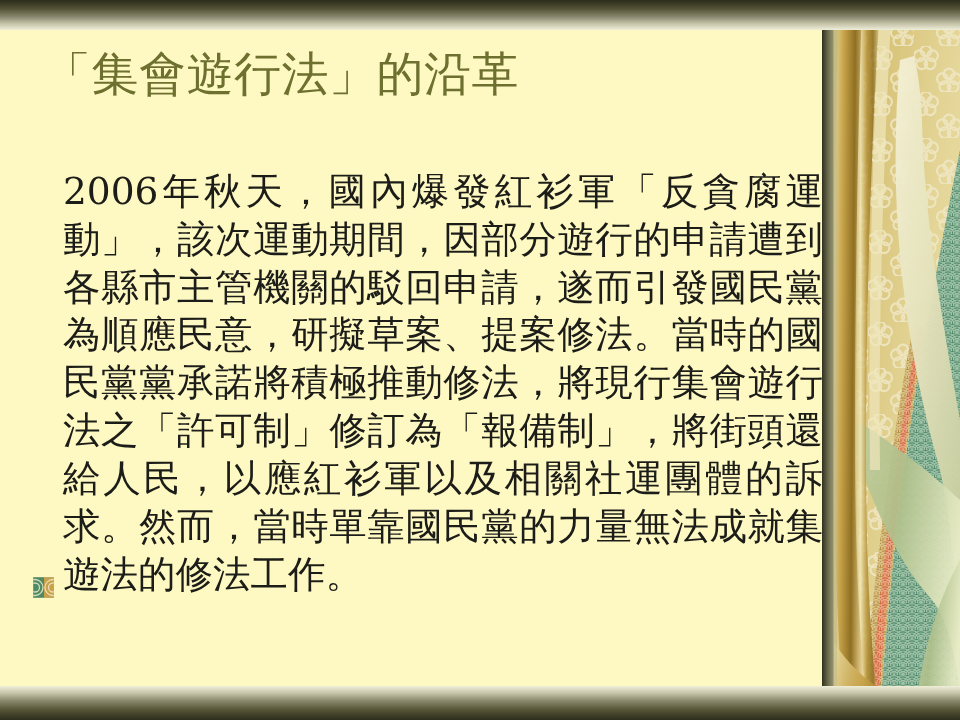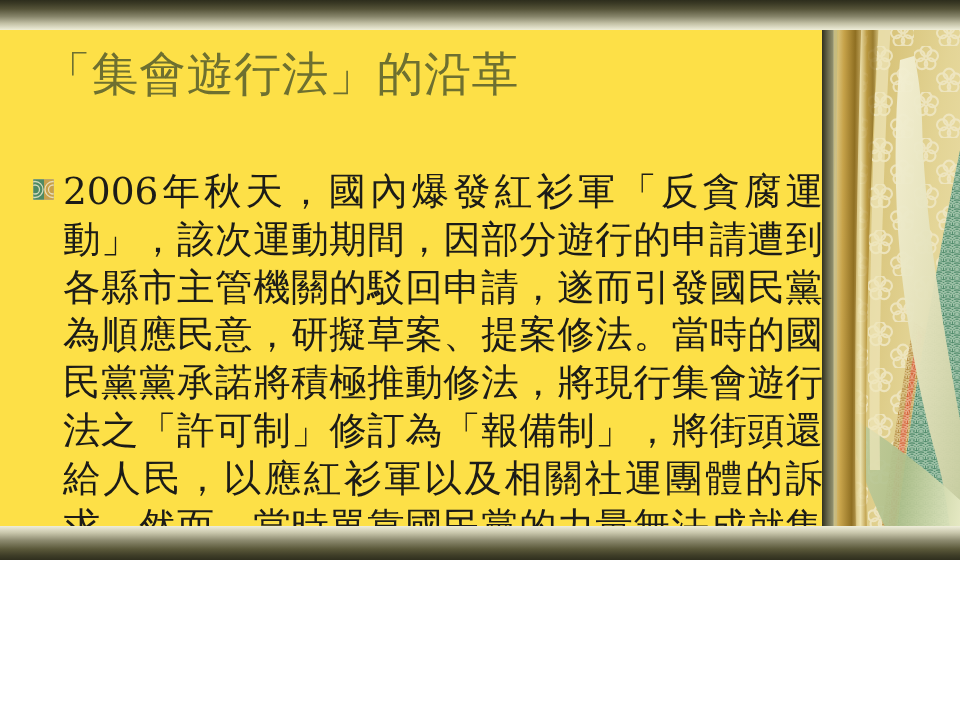--- a/index.html
+++ b/index.html
@@ -7,23 +7,23 @@
     padding: 0;
     background: #ffffff;
   }
   body {
     font-family: "DejaVu Serif", "Liberation Serif", serif;
   }
 
   #slide {
     position: relative;
     width: 960px;
-    height: 560px;
+    height: 720px;
     overflow: hidden;
-    background: #fde047;
+    background: #fef9c3;
   }
 
   
   #edge-top {
     position: absolute;
     left: 0; top: 0;
     width: 960px; height: 30px;
     background: linear-gradient(to bottom,
         #2d2d1c 0%, #3b3a25 12%, #555338 30%,
         #86846a 55%, #c2c0a5 78%, #EFEEDA 100%);
@@ -71,21 +71,21 @@
     letter-spacing: 0.5px;
     white-space: nowrap;
   }
 
   #body-block {
     position: absolute;
     left: 33px;
     top: 168px;
     width: 790px;
     display: flex;
-    align-items: flex-start;
+    align-items: flex-end;
   }
 
   #bullet-marker {
     flex: 0 0 auto;
     width: 21px;
     height: 21px;
     margin-top: 11px;
     margin-right: 9px;
     overflow: hidden;
     border-radius: 1px;

